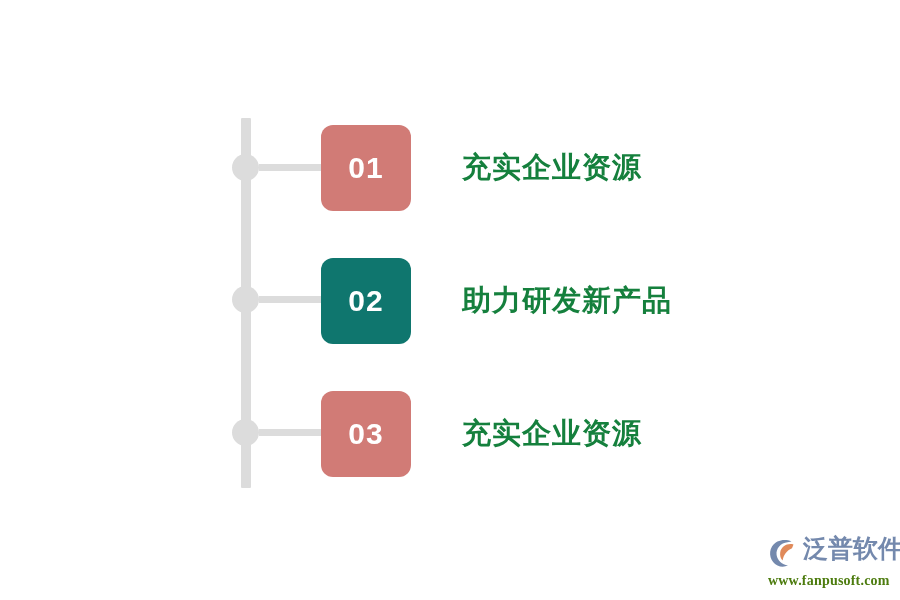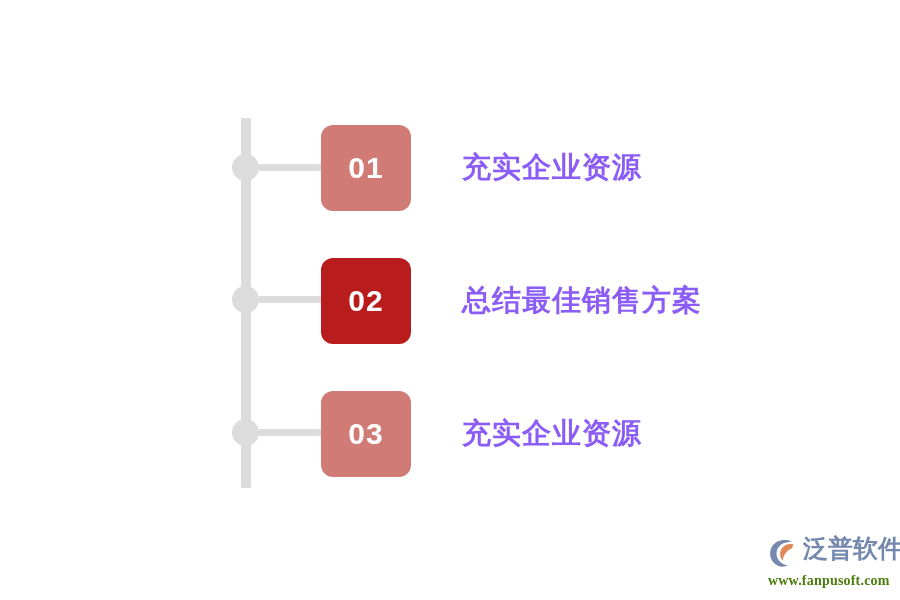--- a/index.html
+++ b/index.html
@@ -76,25 +76,25 @@
     display: flex;
     align-items: center;
     justify-content: center;
     color: #ffffff;
     font-size: 30px;
     font-weight: bold;
     letter-spacing: 1px;
     flex: none;
   }
   .step-badge.red  { background: #d17b76; }
-  .step-badge.blue { background: #b91c1c; }
+  .step-badge.blue { background: #0f766e; }
 
   .step-label {
     margin-left: 51px;
-    color: #8b5cf6;
+    color: #15803d;
     font-size: 29px;
     font-weight: bold;
     white-space: nowrap;
     letter-spacing: 1px;
   }
 
   
   .brand {
     position: absolute;
     left: 766px;
@@ -147,21 +147,21 @@
   <div class="connector c2"></div>
   <div class="connector c3"></div>
 
   <div class="step-row s1">
     <div class="step-badge red">01</div>
     <div class="step-label">充实企业资源</div>
   </div>
 
   <div class="step-row s2">
     <div class="step-badge blue">02</div>
-    <div class="step-label">总结最佳销售方案</div>
+    <div class="step-label">助力研发新产品</div>
   </div>
 
   <div class="step-row s3">
     <div class="step-badge red">03</div>
     <div class="step-label">充实企业资源</div>
   </div>
 
   <div class="brand">
     <div class="brand-top">
       <span class="brand-mark">

